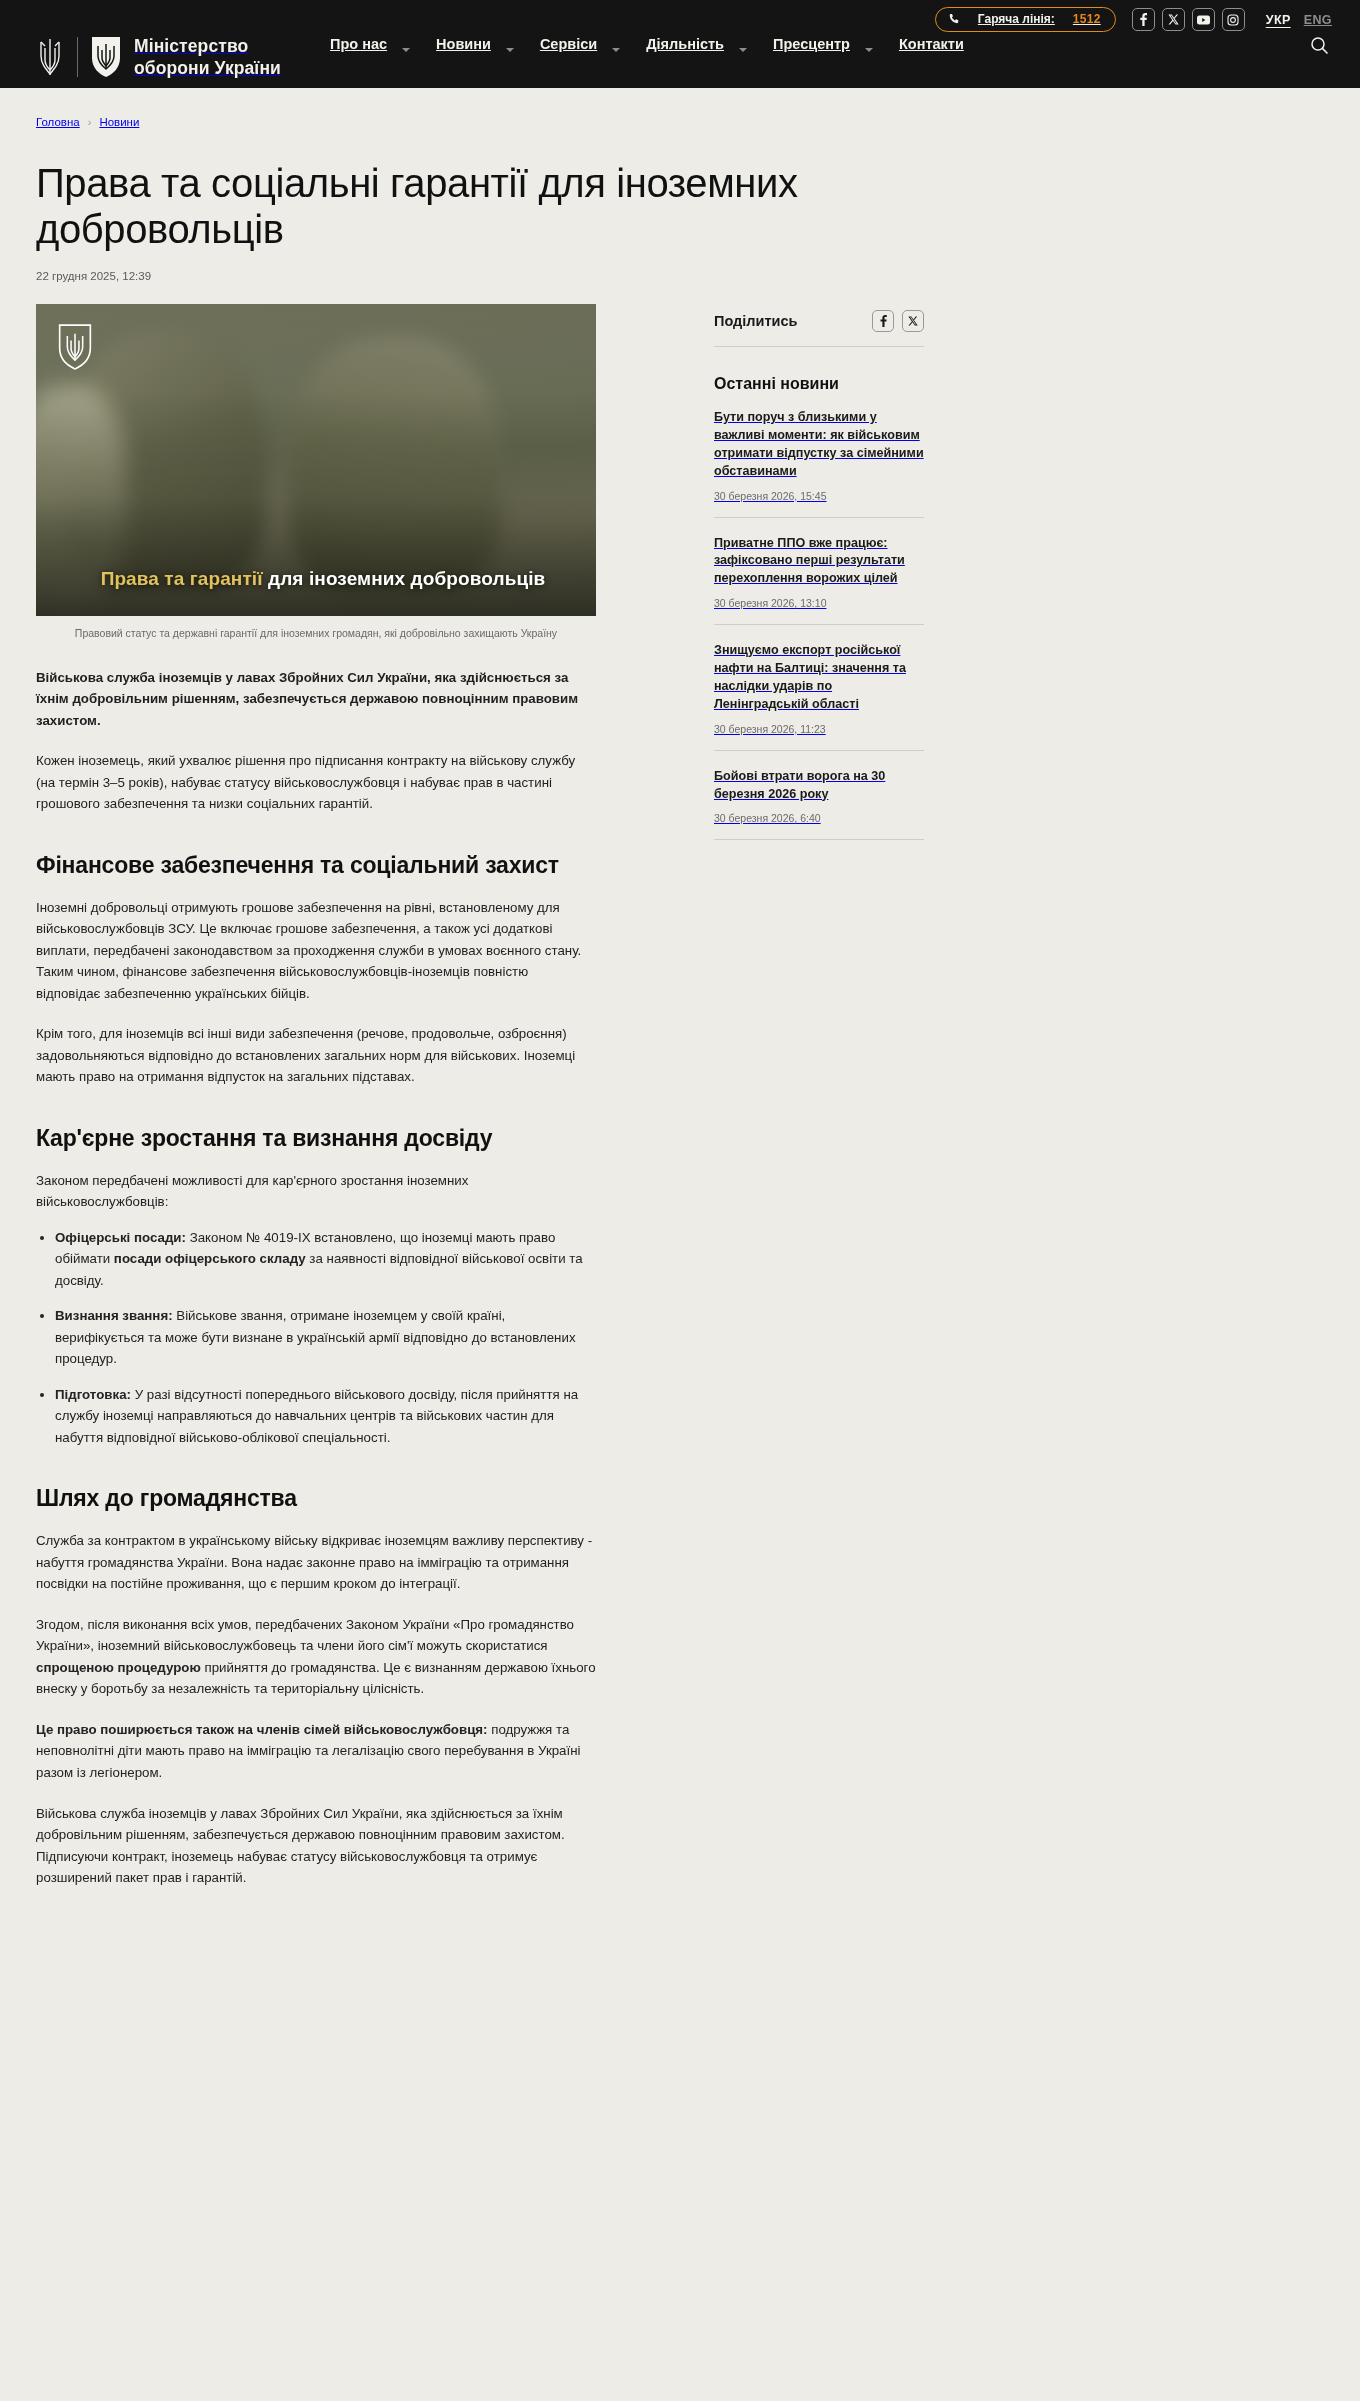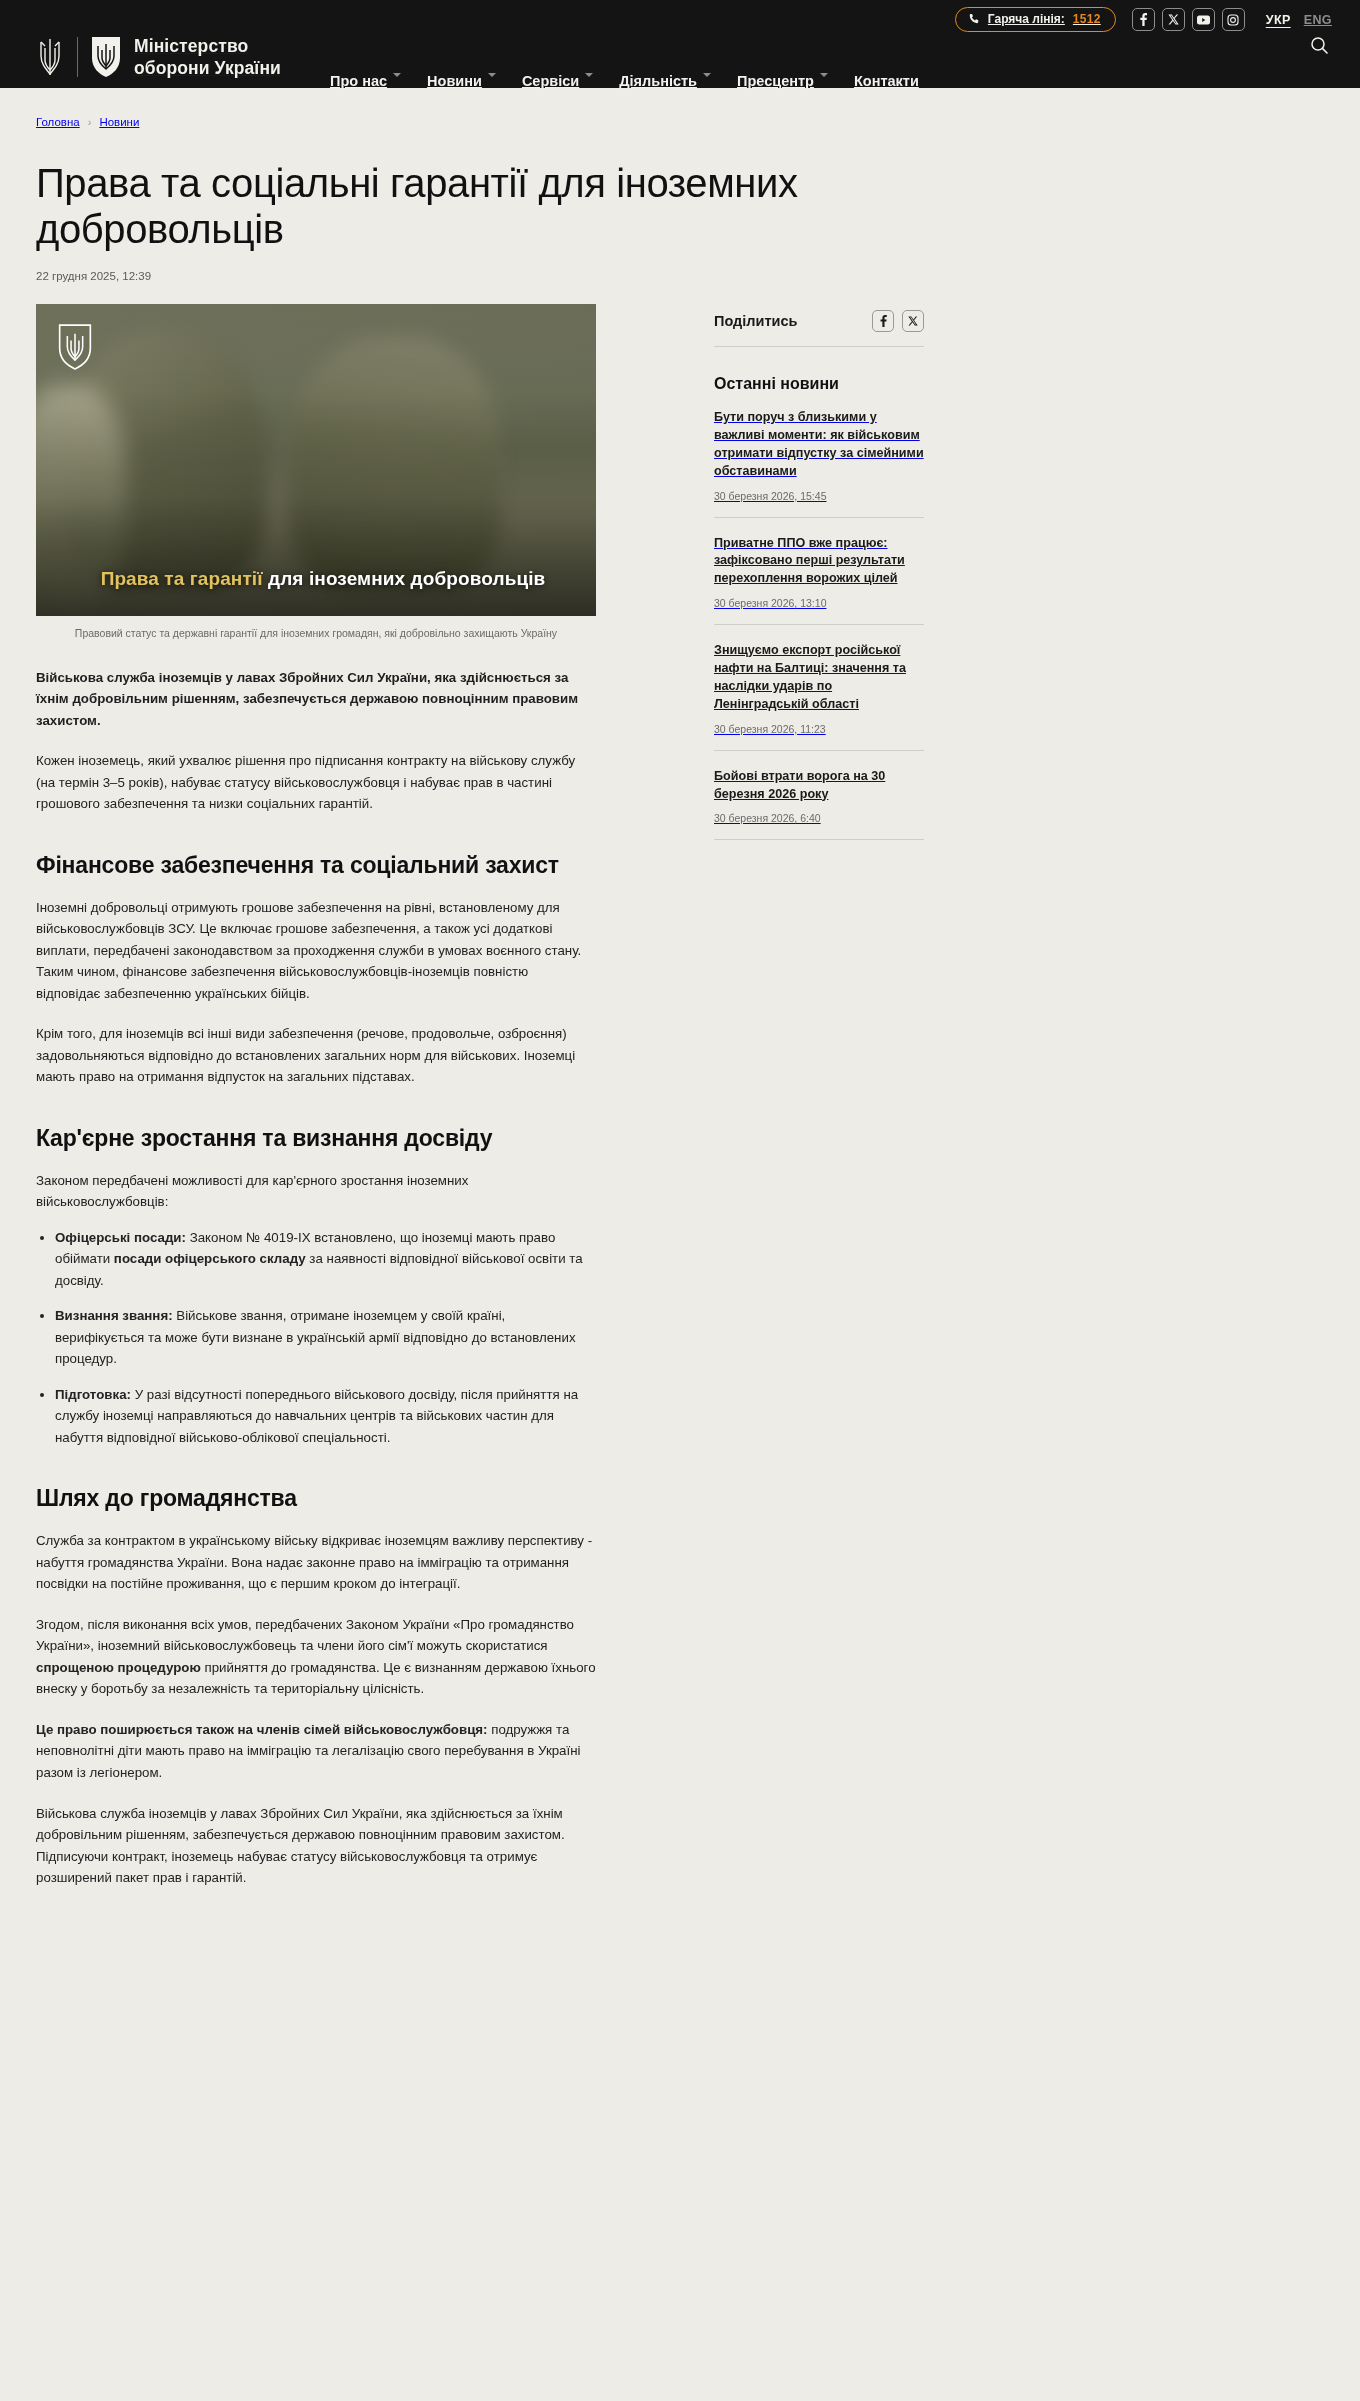--- a/index.html
+++ b/index.html
@@ -53,21 +53,21 @@
     position: absolute;
     top: 7px;
     right: 28px;
     display: flex;
     align-items: center;
     gap: 16px;
   }
   .hotline {
     display: flex;
     align-items: center;
-    gap: 8px;
+    gap: 18px;
     border: 1px solid #e08c18;
     border-radius: 16px;
     padding: 4px 14px 5px 12px;
     color: #f2f1ec;
     font-size: 12px;
     font-weight: 700;
     white-space: nowrap;
   }
   .hotline .phone-ico { display:block; width:12px; height:12px; }
   .hotline .num { color: #e8881a; font-weight: 700; letter-spacing:.3px; }
@@ -95,26 +95,25 @@
   
   .nav {
     position: absolute;
     left: 330px;
     top: 36px;
     display: flex;
     align-items: center;
     gap: 26px;
   }
   .nav-item {
-    display: flex; align-items: flex-start; gap: 6px;
+    display: flex; align-items: flex-end; gap: 15px;
     color: #f2f1ec;
     font-size: 14.5px;
     font-weight: 700;
     white-space: nowrap;
-    margin-top: 37px;
   }
   .caret {
     width: 0; height: 0;
     border-left: 4px solid transparent;
     border-right: 4px solid transparent;
     border-top: 4px solid #8d8d8d;
     display:block;
   }
   .search-btn {
     position: absolute;

